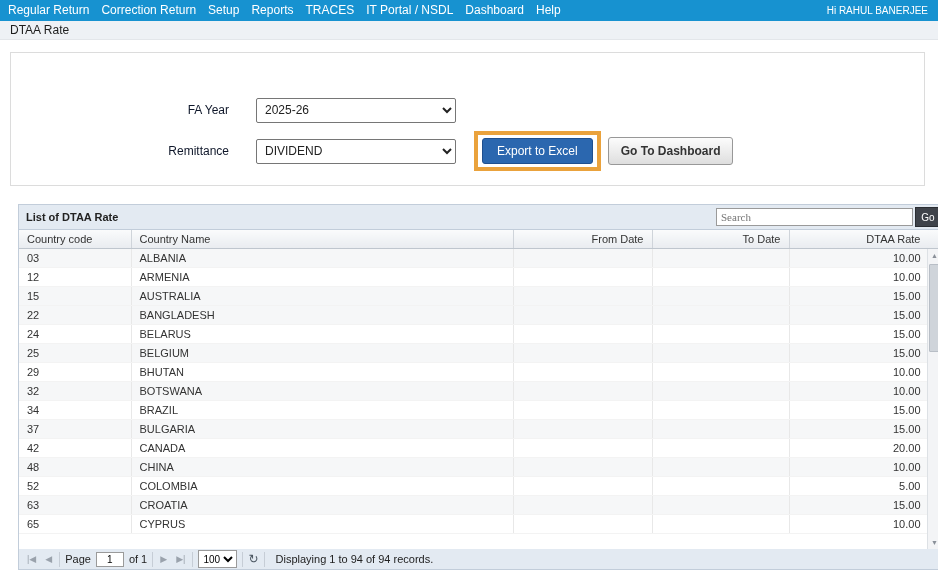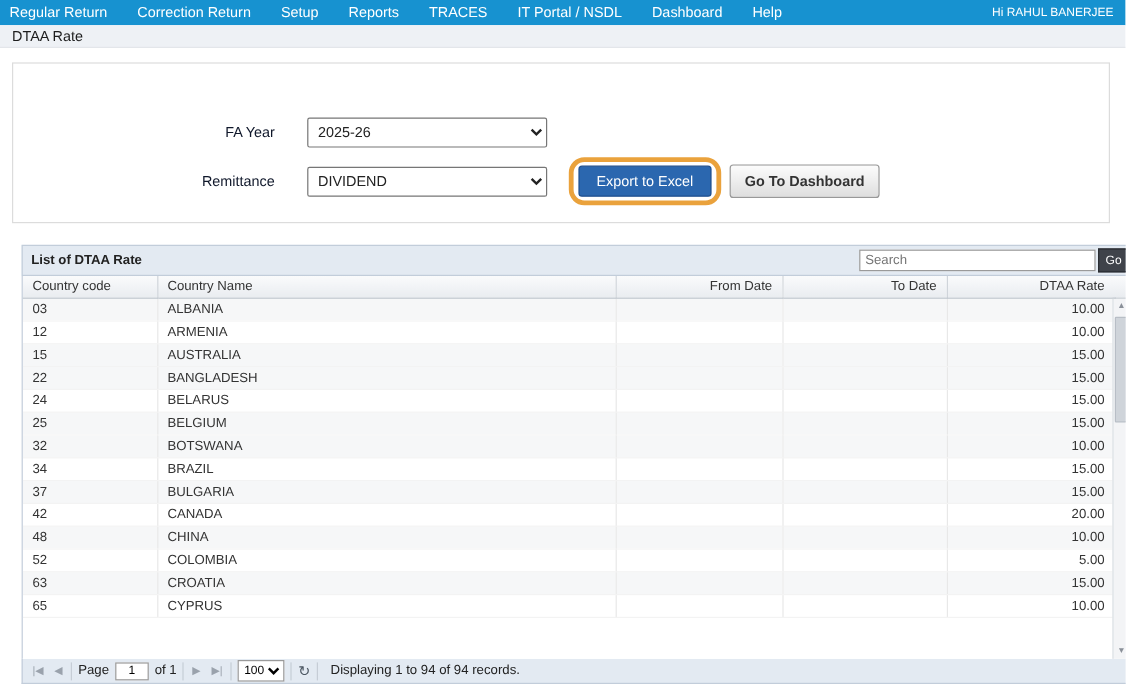--- a/index.html
+++ b/index.html
@@ -4,40 +4,40 @@
 <style>
   * { box-sizing: border-box; }
   html, body { margin: 0; padding: 0; }
   body {
     width: 938px; height: 577px; position: relative; overflow: hidden;
     background: #fff; font-family: "Liberation Sans", sans-serif; color: #333;
   }
 
   
   .topnav { height: 21px; background: #1792d0; display: flex; align-items: center; padding: 0 10px 0 8px; }
-  .nav-items { display: flex; gap: 25px; }
+  .nav-items { display: flex; gap: 12px; }
   .nav-item { color: #fff; font-size: 12px; line-height: 21px; white-space: nowrap; cursor: pointer; }
   .nav-user { margin-left: auto; color: #fff; font-size: 10px; white-space: nowrap; }
 
   
   .title-bar { height: 19px; background: #eef1f5; border-bottom: 1px solid #e3e6ea; display: flex; align-items: center; padding-left: 10px; font-size: 12px; color: #1d1d1d; }
 
   
   .form-panel { margin: 12px 13px 0 10px; height: 134px; border: 1px solid #dcdcdc; background: #fff; padding-top: 44px; }
   .form-row { display: flex; align-items: center; min-height: 26px; margin-bottom: 8px; }
   .form-label { width: 218px; text-align: right; font-size: 12px; color: #0f172a; }
   .form-select { width: 200px; height: 25px; margin-left: 27px; font-size: 12px; color: #222; background: #fff; border: 1px solid #767676; border-radius: 2px; padding: 0 4px; font-family: inherit; }
-  .export-ring { margin-left: 18px; border: 4px solid #EAA23C; border-radius: 13px; padding: 3px 4px; display: inline-flex; align-items: flex-end; background: transparent; }
+  .export-ring { margin-left: 18px; border: 4px solid #EAA23C; border-radius: 0; padding: 3px 4px; display: inline-flex; align-items: flex-end; background: transparent; }
   .export-btn { background: #2B67AF; color: #fff; border: 1px solid #1f4f8e; border-radius: 3px; font-size: 12px; padding: 5px 14px; font-family: inherit; cursor: pointer; white-space: nowrap; }
   .dash-btn { margin-left: 7px; background: linear-gradient(#fcfcfc, #dedede); color: #333; border: 1px solid #989898; border-radius: 3px; font-size: 12px; padding: 6px 12px; font-family: inherit; cursor: pointer; white-space: nowrap; font-weight: bold; }
 
   
   .grid { margin-left: 18px; margin-top: 18px; width: 924px; }
   .grid-titlebar { height: 26px; background: #E3EAF2; border: 1px solid #c2cdda; display: flex; align-items: center; padding-left: 7px; font-size: 11px; font-weight: bold; color: #222; overflow: hidden; }
-  .grid-search { margin-left: auto; width: 197px; height: 18px; border: 1px solid #9a9a9a; font-size: 11px; padding: 1px 4px; font-family: Liberation Sans, sans-serif; color: #444; }
+  .grid-search { margin-left: auto; width: 197px; height: 18px; border: 1px solid #9a9a9a; font-size: 11px; padding: 1px 4px; font-family: Liberation Serif, serif; color: #444; }
   .grid-go { width: 26px; height: 20px; margin-left: 2px; background: #3f434a; color: #fff; border: 1px solid #2a2d32; font-size: 10px; font-family: inherit; cursor: pointer; padding: 0; flex-shrink: 0; }
 
   .grid-tablewrap { position: relative; width: 924px; border-left: 1px solid #c2cdda; border-right: 1px solid #c2cdda; background: #fff; }
   table.gtable { border-collapse: collapse; table-layout: fixed; width: 910px; }
   .gtable th { background: linear-gradient(#fafbfc, #e9ecf0); border-right: 1px solid #cfd4da; border-bottom: 1px solid #bfc6ce; font-weight: normal; font-size: 11px; color: #333; padding: 3px 8px; line-height: 12px; text-align: left; white-space: nowrap; overflow: hidden; cursor: pointer; }
   .gtable td { font-size: 11px; color: #333; padding: 3px 8px; line-height: 12px; border-right: 1px solid #e8e8e8; border-bottom: 1px solid #f3f3f3; white-space: nowrap; overflow: hidden; background: #f6f7f8; }
   .gtable tr.alt td { background: #ffffff; }
   .ta-r { text-align: right !important; }
   .grid-body { height: 300px; overflow: hidden; width: 910px; }
   .hdr-filler { position: absolute; top: 0; right: 0; width: 14px; height: 19px; background: linear-gradient(#fafbfc, #e9ecf0); border-bottom: 1px solid #bfc6ce; }
@@ -188,20 +188,27 @@
             </tr>
 
             <tr>
               <td>25</td>
               <td>BELGIUM</td>
               <td class="ta-r"></td>
               <td class="ta-r"></td>
               <td class="ta-r">15.00</td>
             </tr>
 
+            <tr class="alt">
+              <td>29</td>
+              <td>BHUTAN</td>
+              <td class="ta-r"></td>
+              <td class="ta-r"></td>
+              <td class="ta-r">10.00</td>
+            </tr>
 
             <tr>
               <td>32</td>
               <td>BOTSWANA</td>
               <td class="ta-r"></td>
               <td class="ta-r"></td>
               <td class="ta-r">10.00</td>
             </tr>
 
             <tr class="alt">

